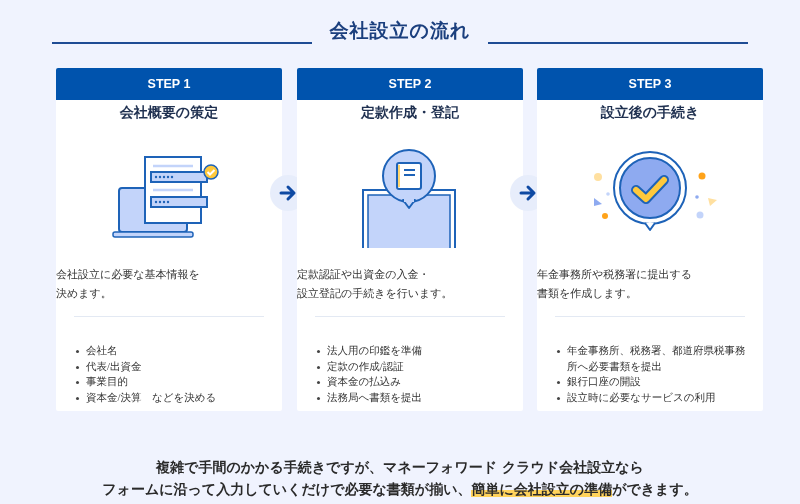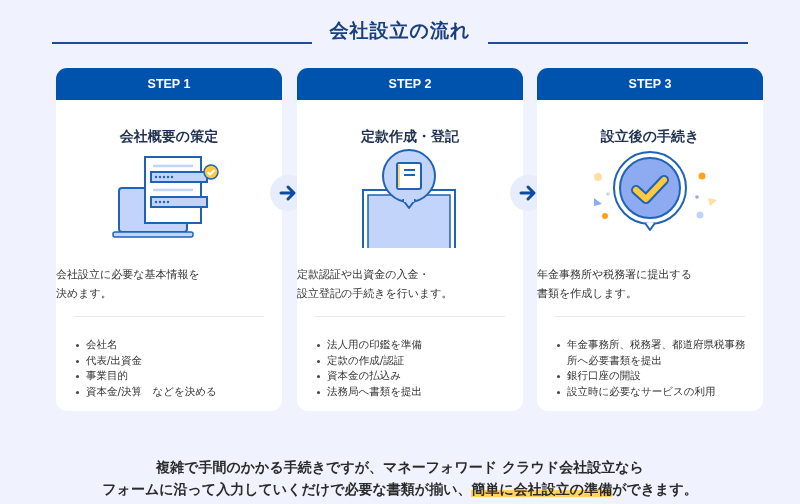--- a/index.html
+++ b/index.html
@@ -14,45 +14,45 @@
       position: absolute; top: 10px; left: 0; width: 800px; height: 34px;
       display: flex; align-items: flex-end; justify-content: center;
     }
     .heading-line { height: 2px; background: #1e4b94; width: 260px; }
     .heading-title {
       font-size: 19px; font-weight: bold; color: #1b3f7e;
       margin: 0 18px; letter-spacing: 1px; white-space: nowrap;
     }
     .card {
       position: absolute; top: 68px; width: 226px; height: 343px;
-      background: #fff; border-radius: 11px; overflow: hidden;
+      background: #fff; border-radius: 2px; overflow: hidden;
     }
     .card-1 { left: 56px; }
     .card-2 { left: 297px; }
     .card-3 { left: 537px; }
     .card-header {
       height: 32px; background: #0053ad; color: #fff;
       font-size: 12.5px; font-weight: bold; text-align: center; line-height: 32px;
       font-family: "Liberation Sans", sans-serif;
     }
     .card-title {
-      margin-top: 28px; text-align: center; font-size: 14px; font-weight: bold; color: #1f3050;
+      margin-top: 4px; text-align: center; font-size: 14px; font-weight: bold; color: #1f3050;
     }
     .illus { position: absolute; top: 80px; left: 0; width: 226px; height: 100px; }
     .illus svg { position: absolute; left: 50%; transform: translateX(-50%); }
     .card-desc {
       position: absolute; top: 197px; left: 0; width: 226px;
       font-size: 11px; line-height: 19px; color: #333;
     }
     .card-divider {
       position: absolute; top: 248px; left: 18px; width: 190px; height: 1px; background: #e3e9f3;
     }
     .card-list {
-      position: absolute; top: 269px; left: 18px; width: 200px; list-style: none;
-      font-size: 10.5px; line-height: 15.5px; color: #333;
+      position: absolute; top: 275px; left: 18px; width: 200px; list-style: none;
+      font-size: 10.5px; line-height: 15.5px; color: #333; font-family: Liberation Serif, serif;
     }
     .card-list li { position: relative; padding-left: 12px; }
     .card-list li::before {
       content: ""; position: absolute; left: 2px; top: 7px; width: 3px; height: 3px;
       background: #444; border-radius: 50%;
     }
     .arrow-btn {
       position: absolute; top: 175px; width: 36px; height: 36px;
       border-radius: 50%; background: #e7edfb;
       display: flex; align-items: center; justify-content: center;

